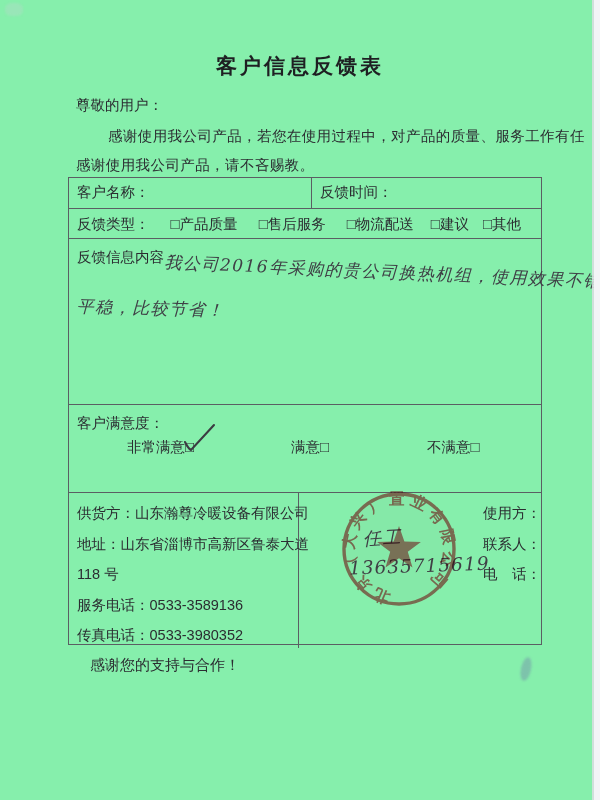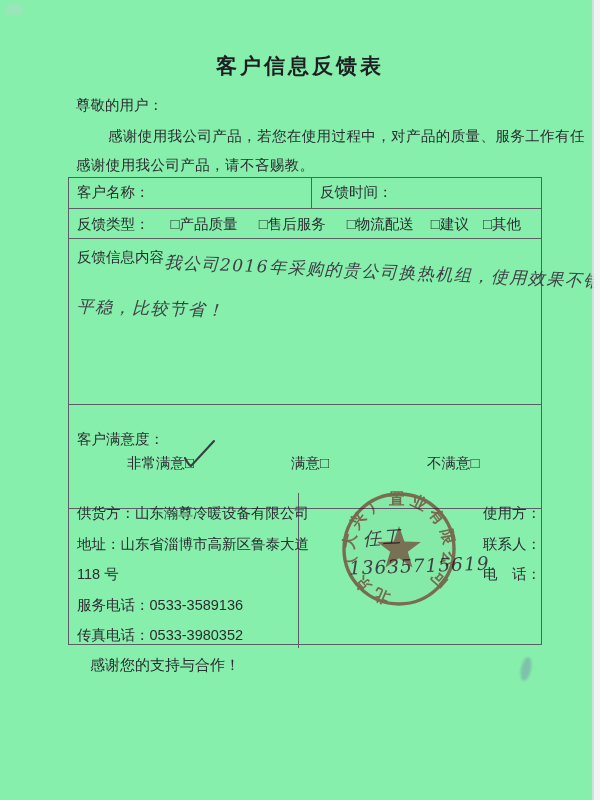--- a/index.html
+++ b/index.html
@@ -26,21 +26,21 @@
   .row{position:absolute;left:0;right:0;box-sizing:border-box;}
   .r1{top:0;height:31px;border-bottom:1.6px solid #5b5e63;display:flex;}
   .r1 .cell-l{width:243px;border-right:1.6px solid #5b5e63;line-height:29px;padding-left:8px;box-sizing:border-box;}
   .r1 .cell-r{flex:1;line-height:29px;padding-left:8px;}
   .r2{top:31px;height:30px;border-bottom:1.6px solid #5b5e63;line-height:29px;padding-left:8px;white-space:nowrap;}
   .r2 .typ{margin-left:17px;}
   .r2 .typ.t4{margin-left:13px;}
   .r2 .typ.t5{margin-left:10px;}
   .r3{top:61px;height:166px;border-bottom:1.6px solid #5b5e63;}
   .r3 .lbl{position:absolute;left:8px;top:9px;}
-  .r4{top:243px;height:88px;border-bottom:1.6px solid #5b5e63;}
+  .r4{top:227px;height:88px;border-bottom:1.6px solid #5b5e63;}
   .r4 .lbl{position:absolute;left:8px;top:9px;}
   .opt{position:absolute;top:33px;white-space:nowrap;}
   .opt1{left:58px;}
   .opt2{left:222px;}
   .opt3{left:358px;}
   .r5{top:315px;height:155px;display:flex;}
   .r5 .cell-l{width:230px;border-right:1.6px solid #5b5e63;box-sizing:border-box;padding:5px 6px 0 8px;}
   .r5 .cell-l div{line-height:30.5px;white-space:nowrap;}
   .r5 .cell-r{flex:1;position:relative;padding:5px 0 0 10px;box-sizing:border-box;}
   .r5 .cell-r .lline{line-height:30.5px;text-align:right;}

